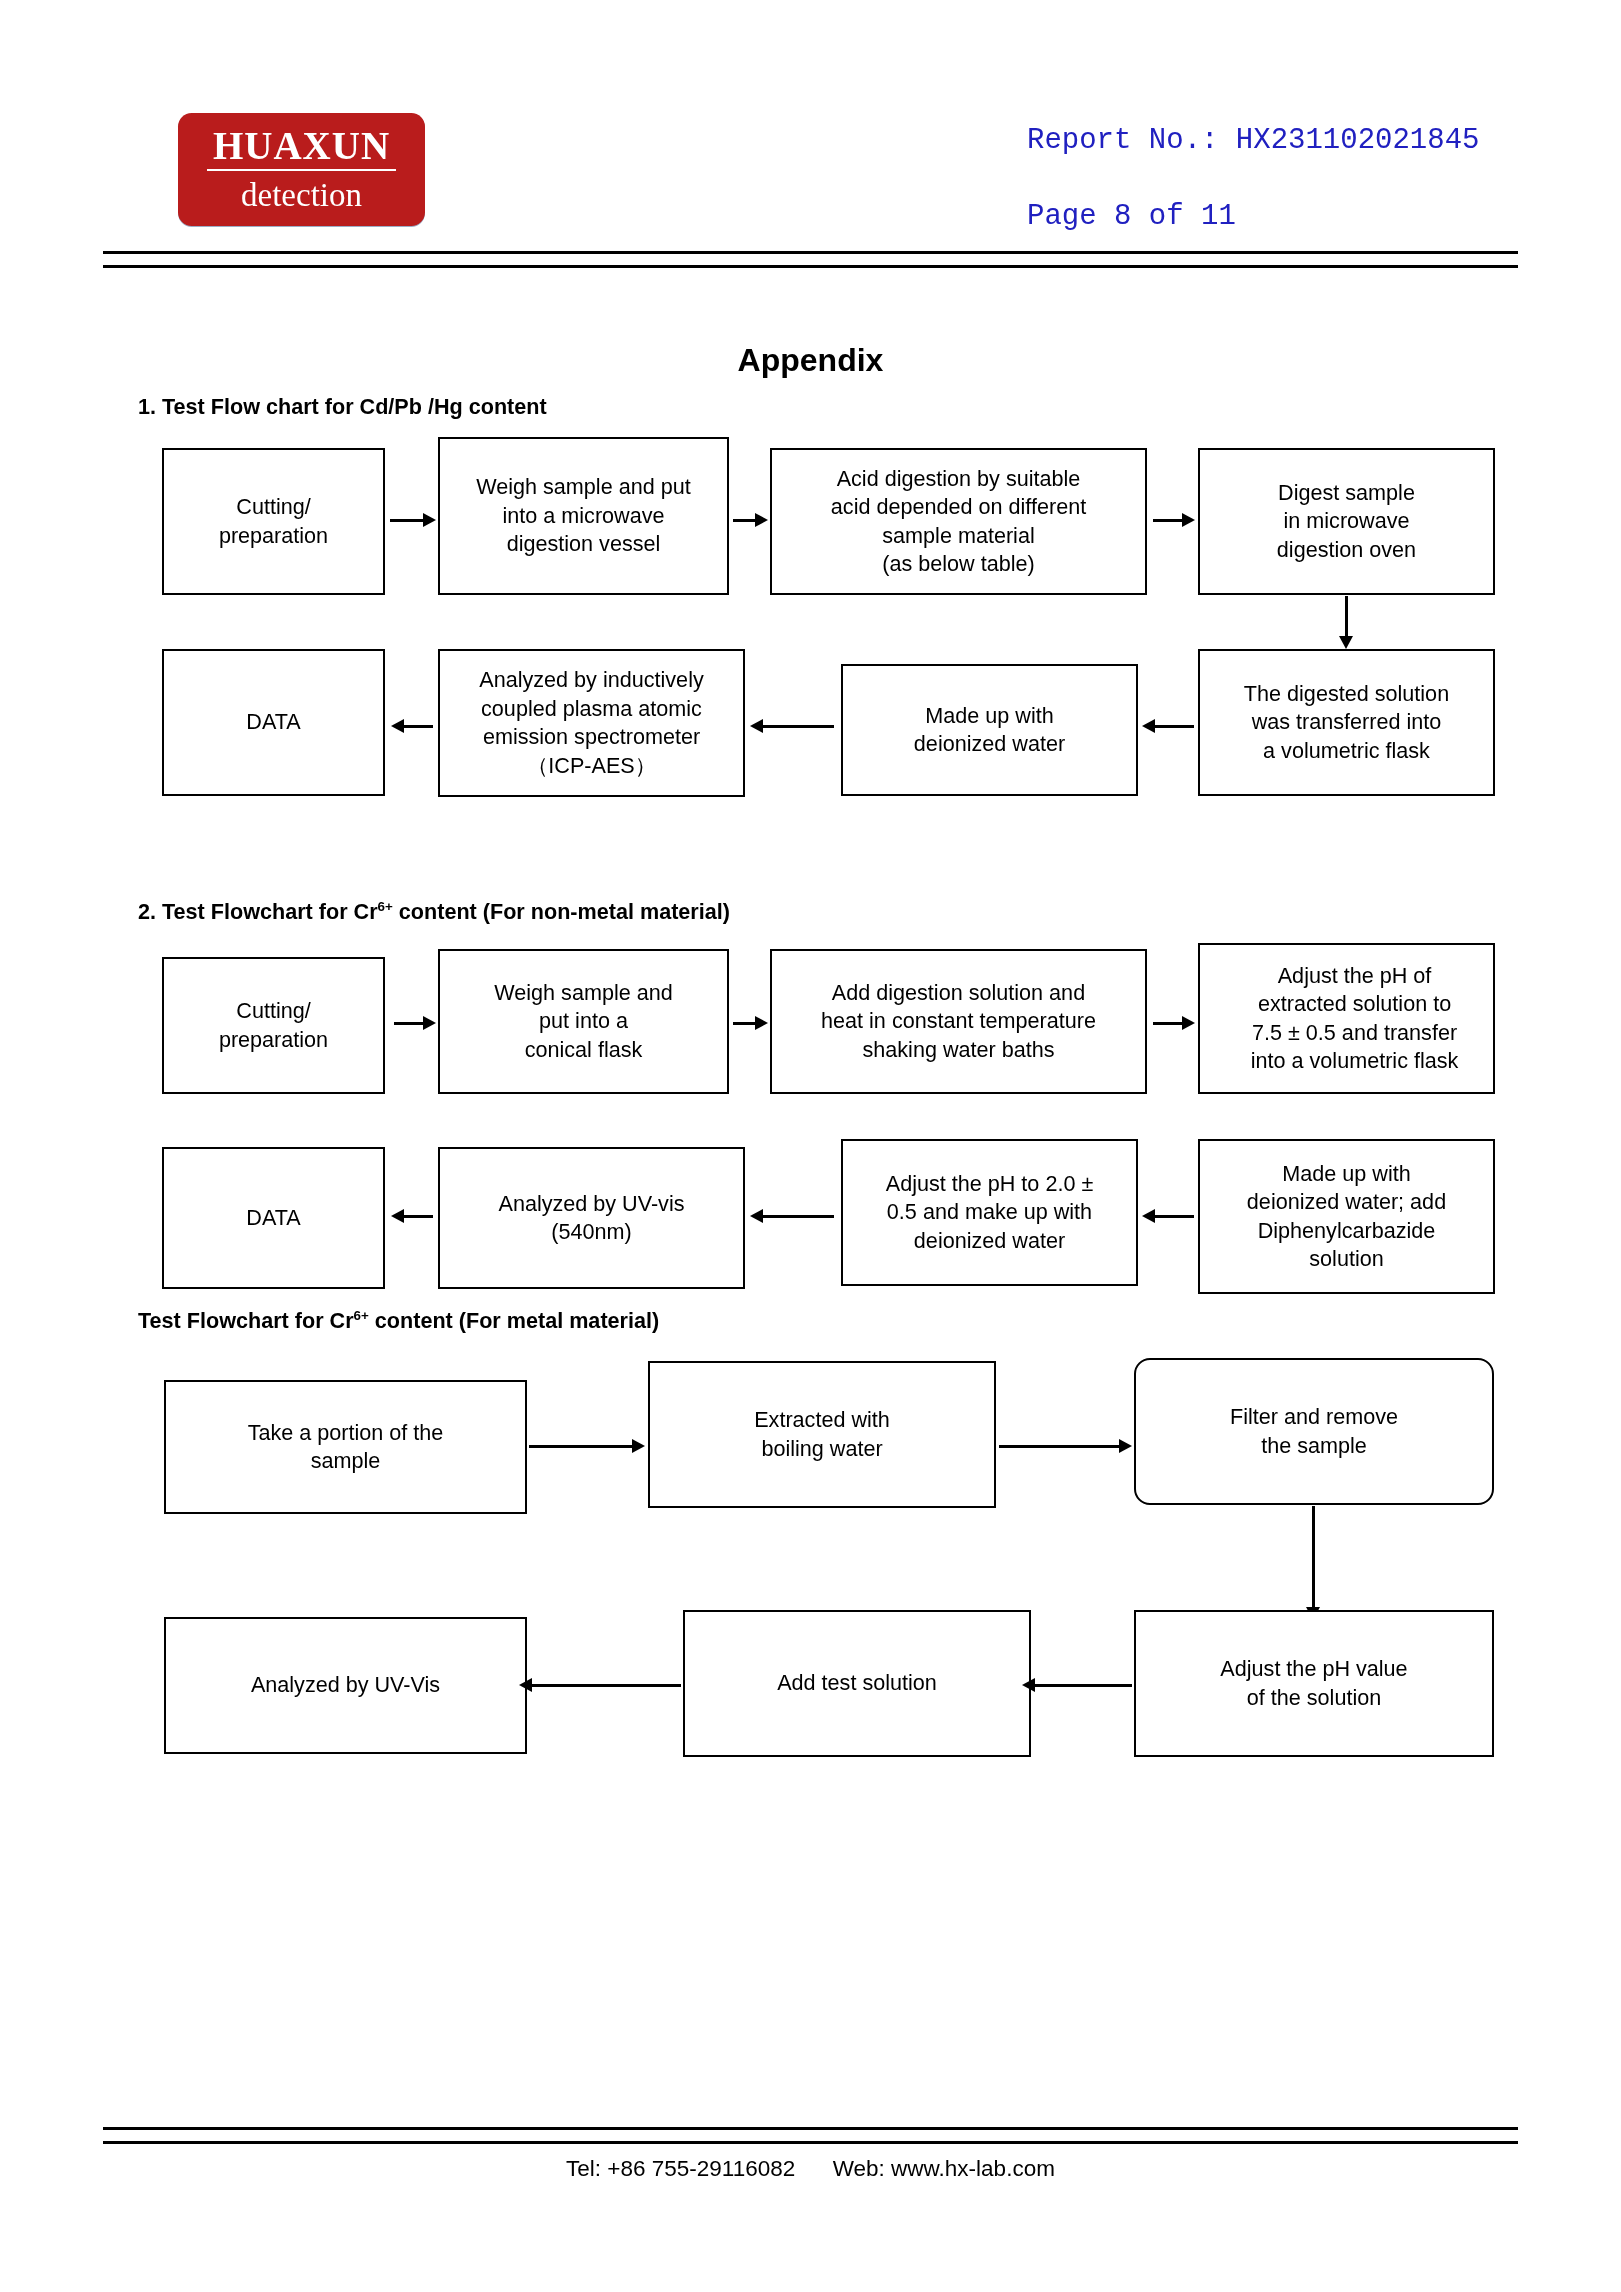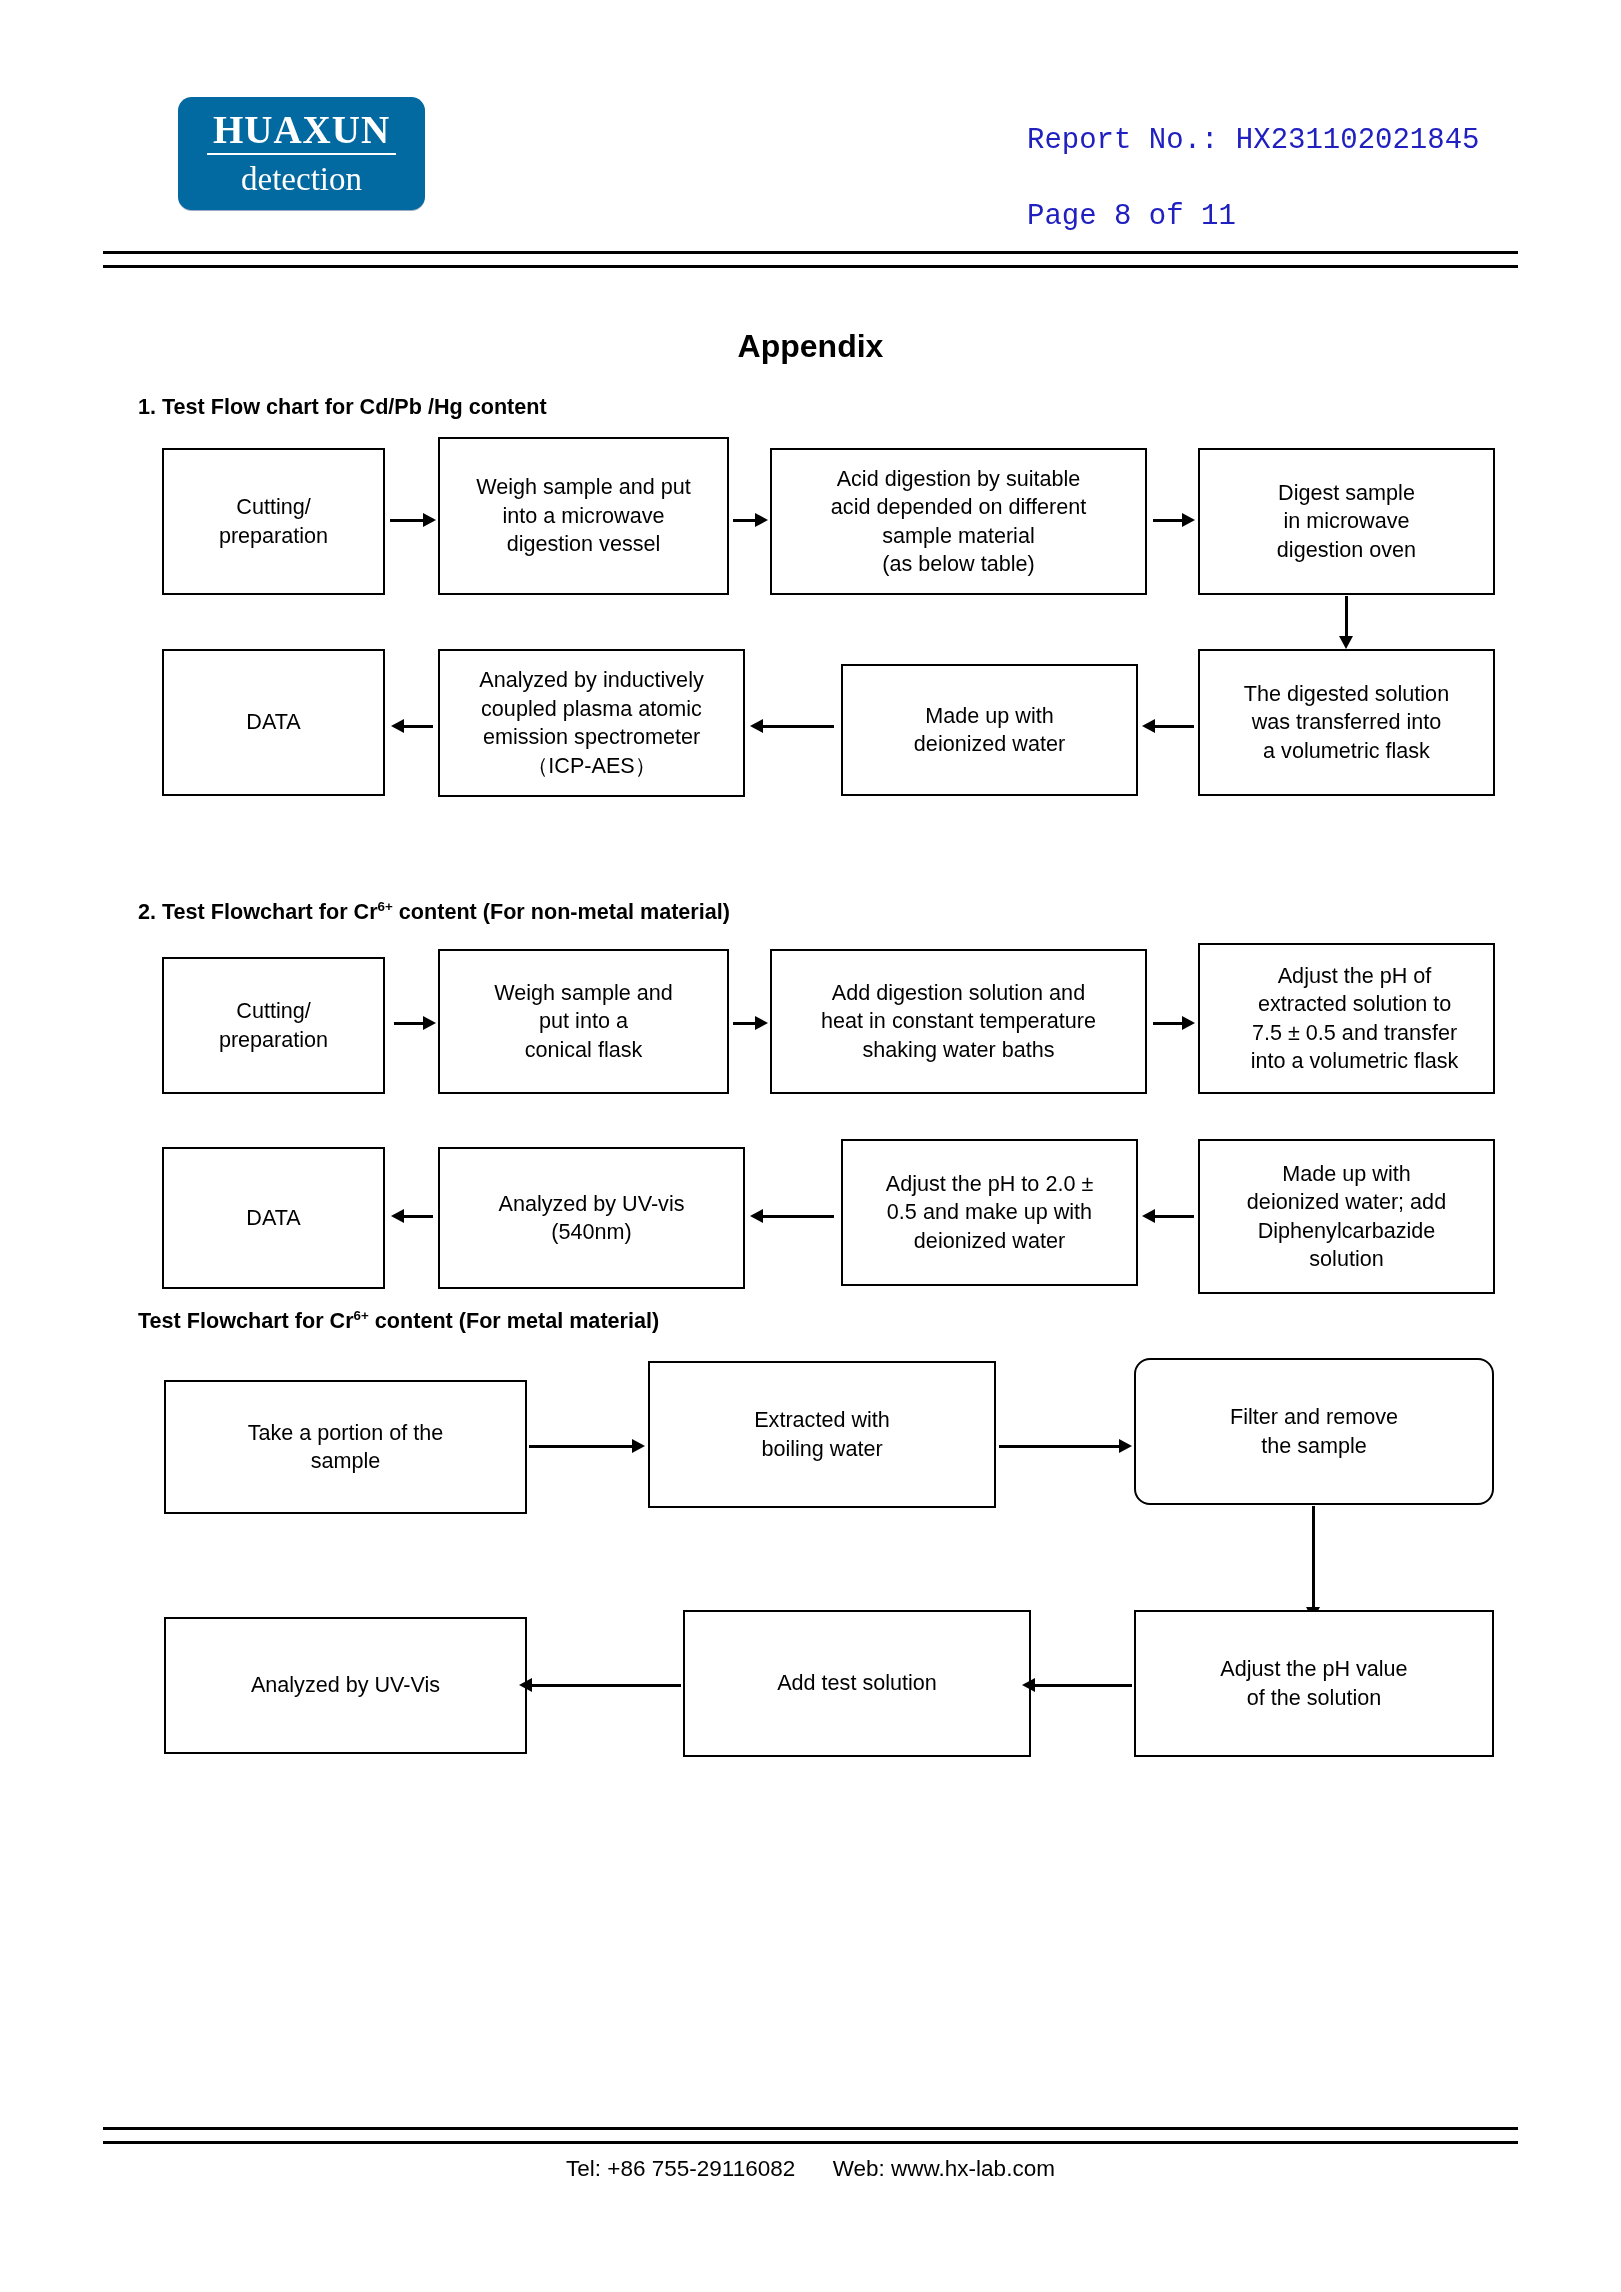--- a/index.html
+++ b/index.html
@@ -19,24 +19,24 @@
   
   #page-header {
     position: absolute;
     left: 0; top: 0;
     width: 1621px;
     height: 245px;
   }
   #logo {
     position: absolute;
     left: 178px;
-    top: 97px;
+    top: 113px;
     width: 247px;
     height: 113px;
-    background: #0369a1;
+    background: #b91c1c;
     border-radius: 13.7px;
     box-shadow: 0 1px 0 #9badc6;
     display: flex;
     flex-direction: column;
     align-items: center;
     justify-content: center;
   }
   #logo .logo-top {
     font-family: "Liberation Serif", serif;
     font-weight: bold;
@@ -71,21 +71,21 @@
     top: 251px;
     width: 1415px;
     height: 10.8px;
     border-top: 3.9px solid #000;
     border-bottom: 3.9px solid #000;
   }
 
   
   #appendix-title {
     position: absolute;
-    left: 0; top: 328px;
+    left: 0; top: 342px;
     width: 1621px;
     text-align: center;
     font-size: 32px;
     font-weight: bold;
   }
   .section-heading {
     position: absolute;
     font-size: 21.6px;
     font-weight: bold;
     white-space: nowrap;

